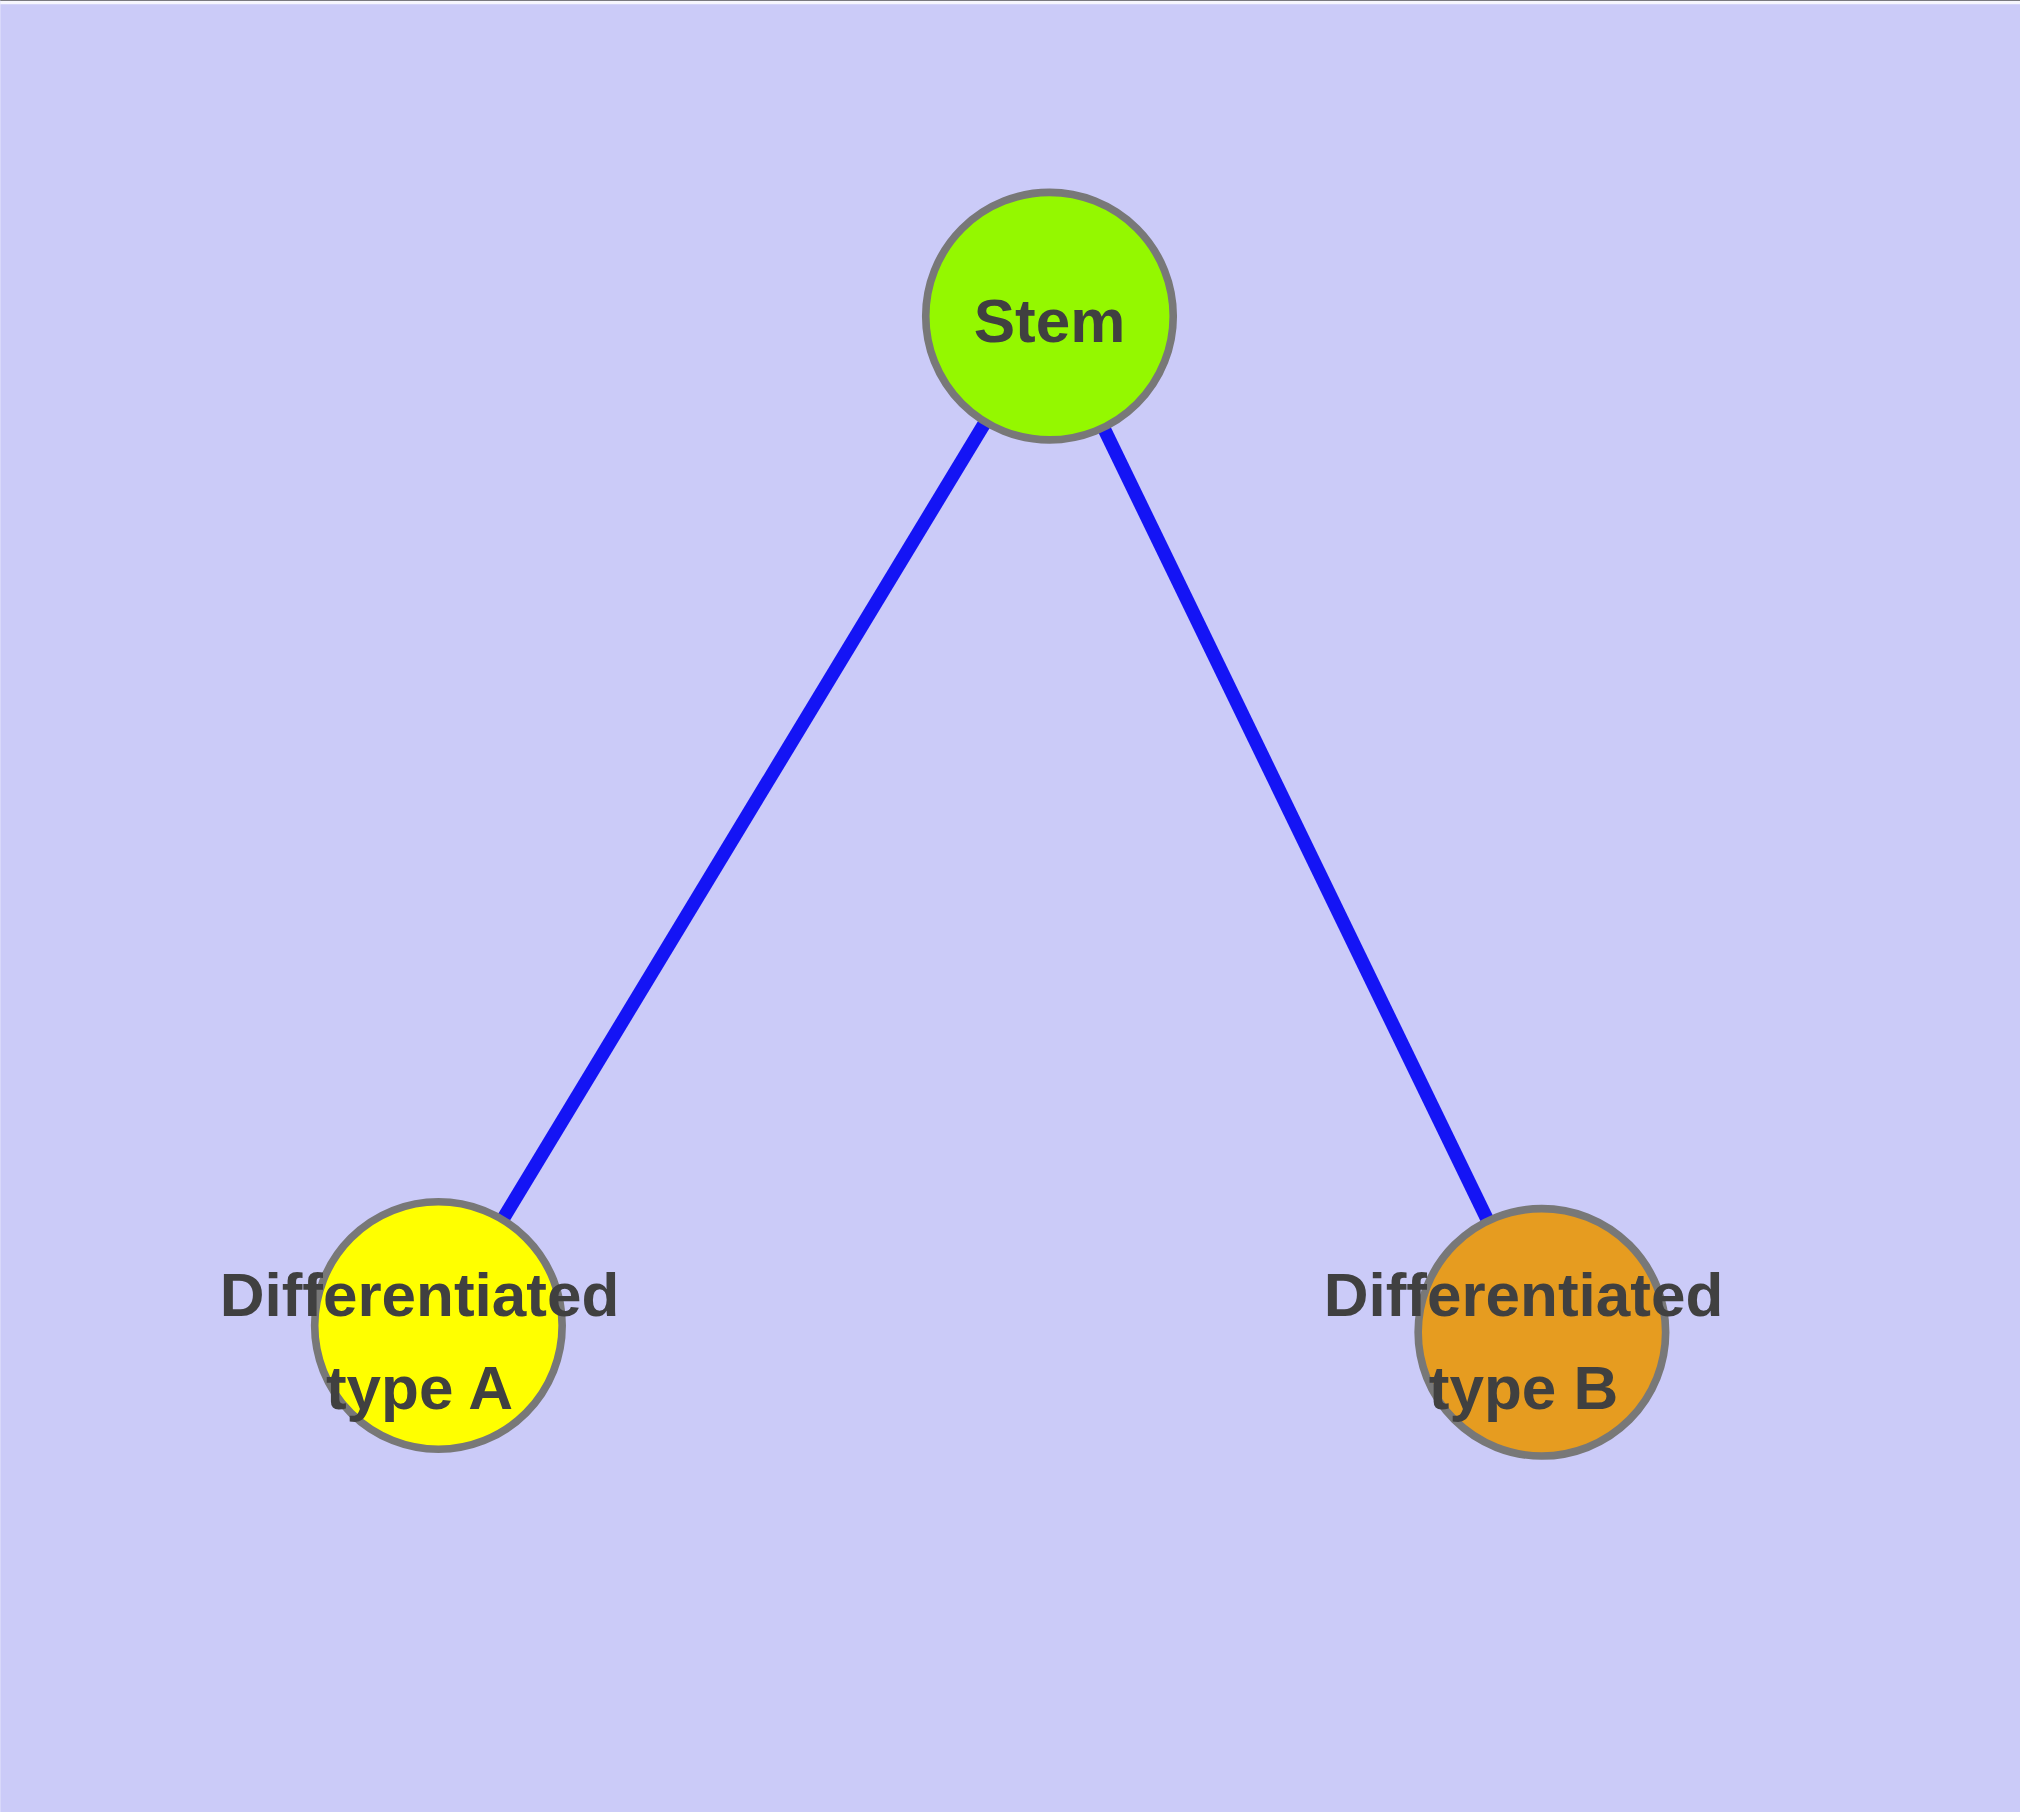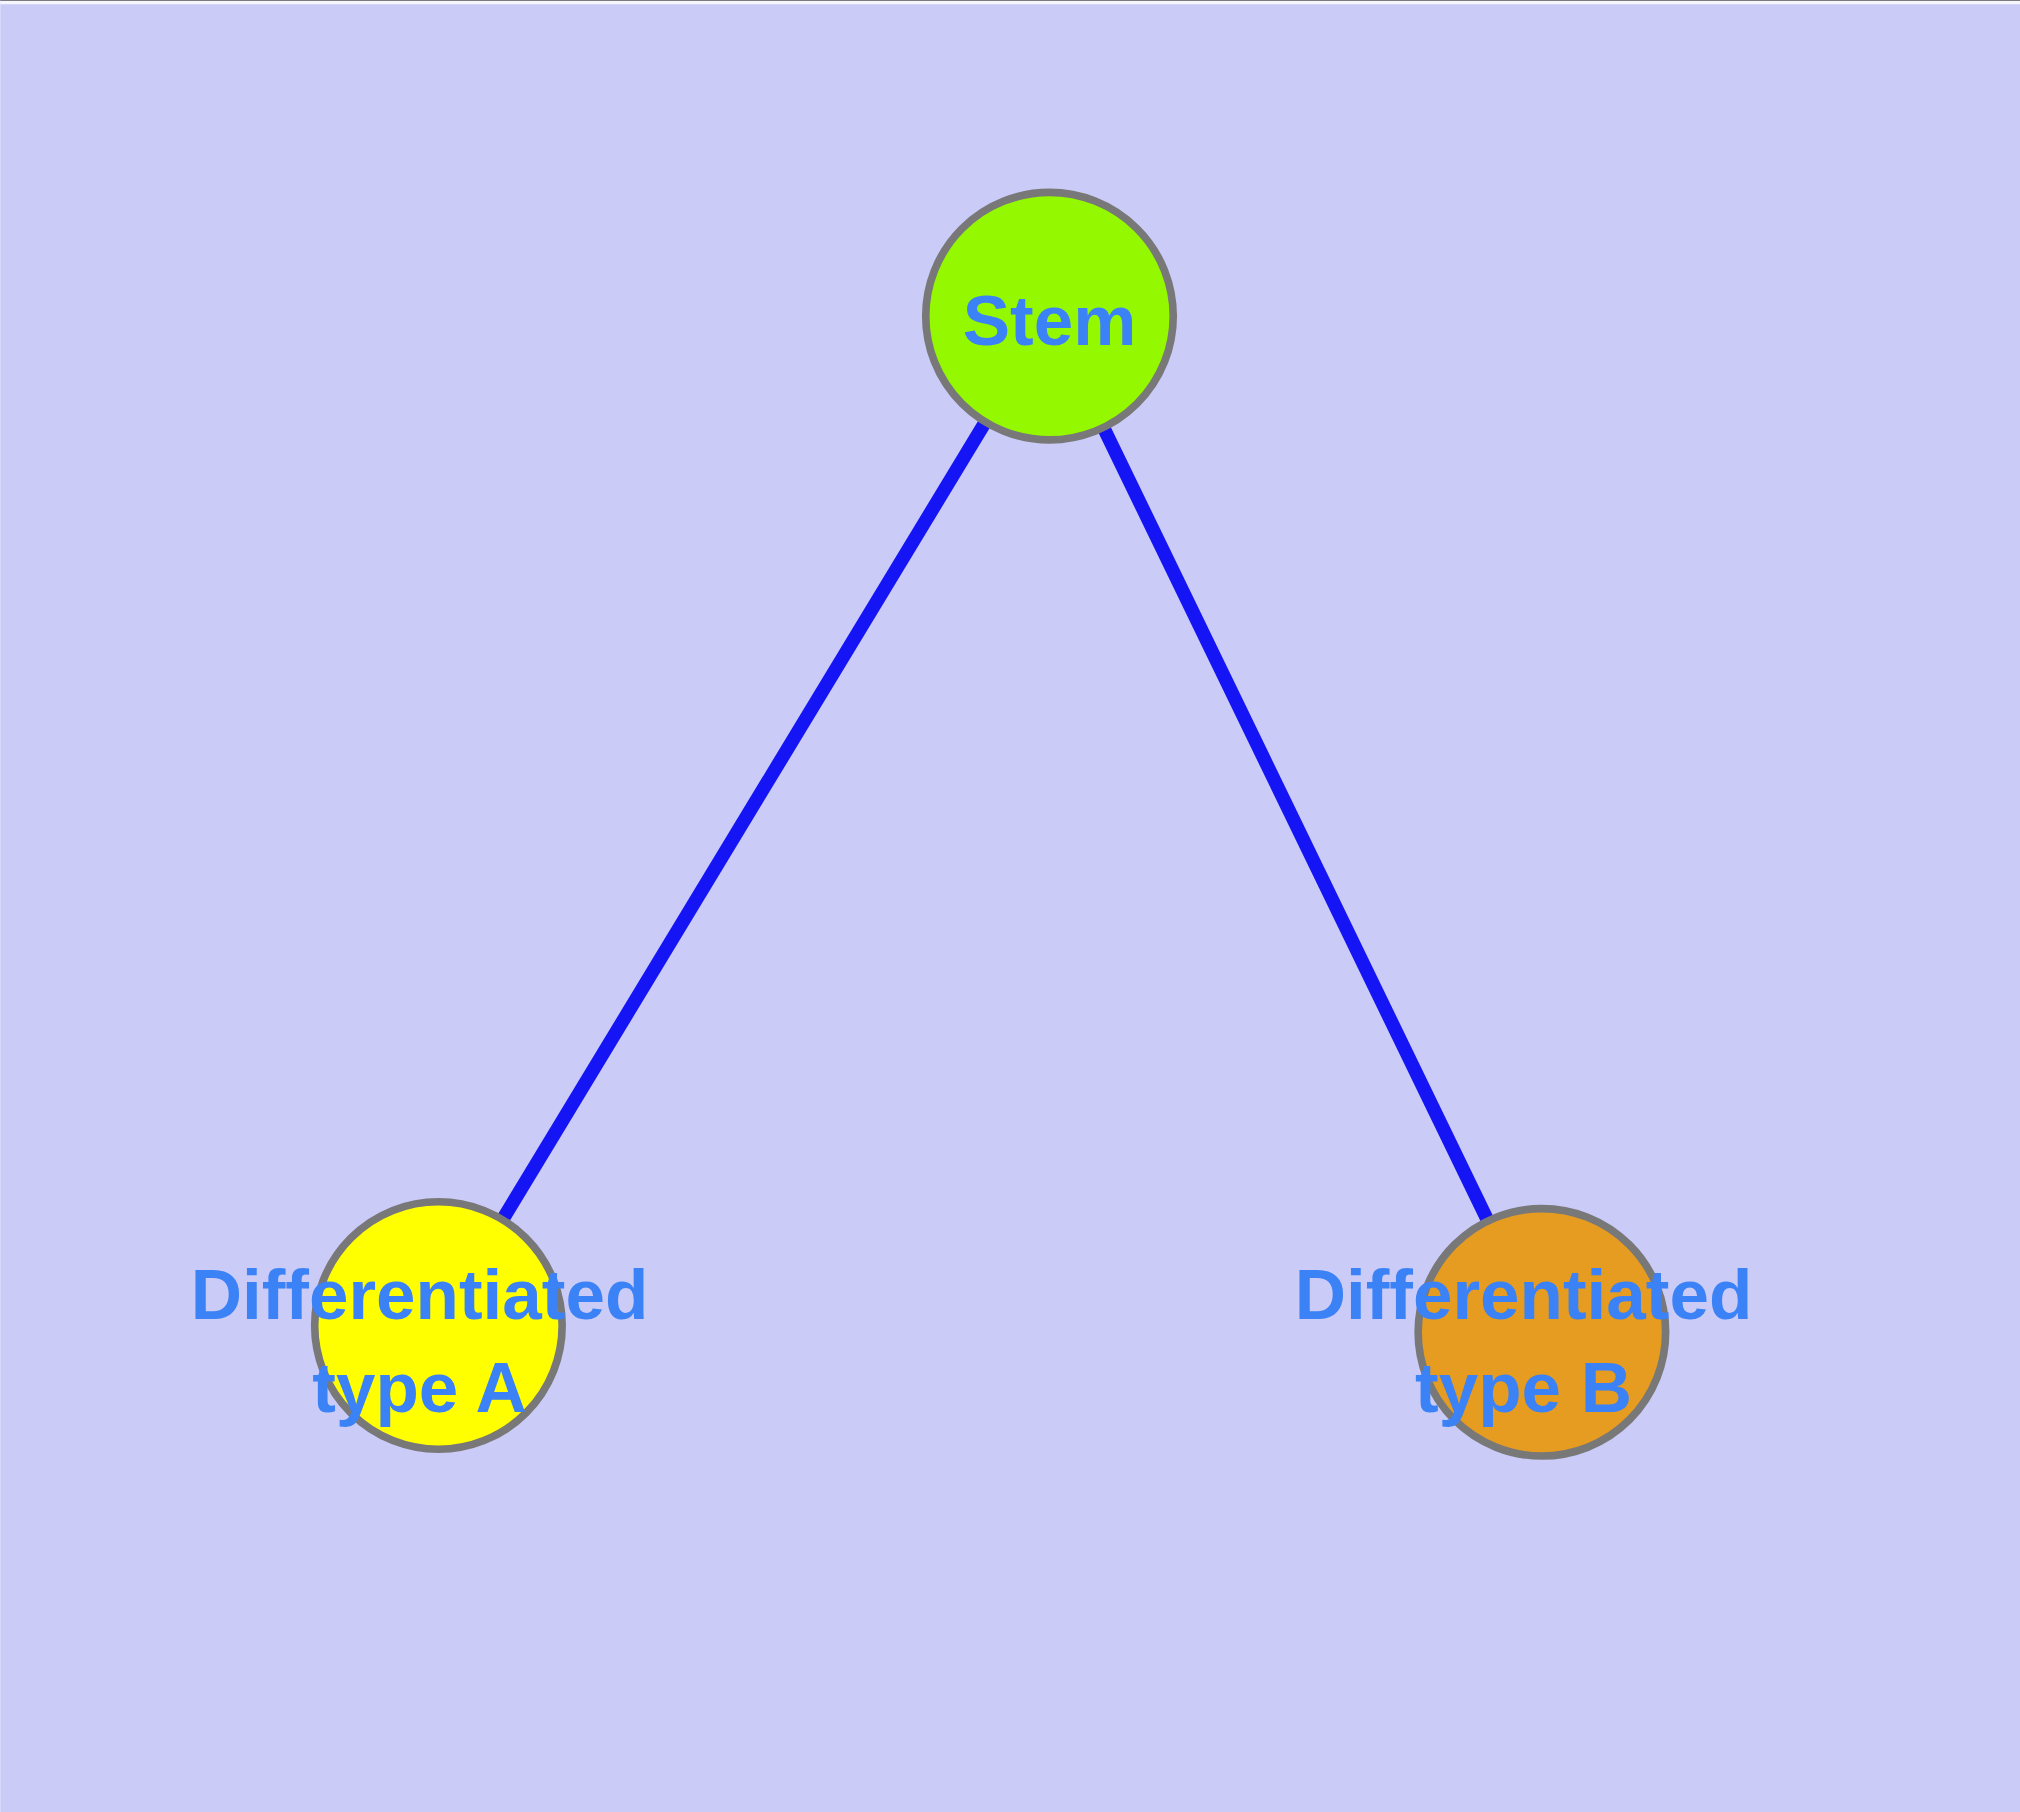--- a/index.html
+++ b/index.html
@@ -18,23 +18,23 @@
     left: 0;
     top: 0;
     display: block;
   }
   .node-label {
     position: absolute;
     width: 763px;
     text-align: center;
     white-space: pre-line;
     font-weight: bold;
-    font-size: 71px;
+    font-size: 62px;
     line-height: 93px;
-    color: #3b82f6;
+    color: #404040;
   }
   .label-stem   { left: 668px;  top: 274px;  }
   .label-type-a { left: 38px;   top: 1248px; }
   .label-type-b { left: 1142px; top: 1248px; }
 </style>
 </head>
 <body>
 
 <div class="canvas">
 

